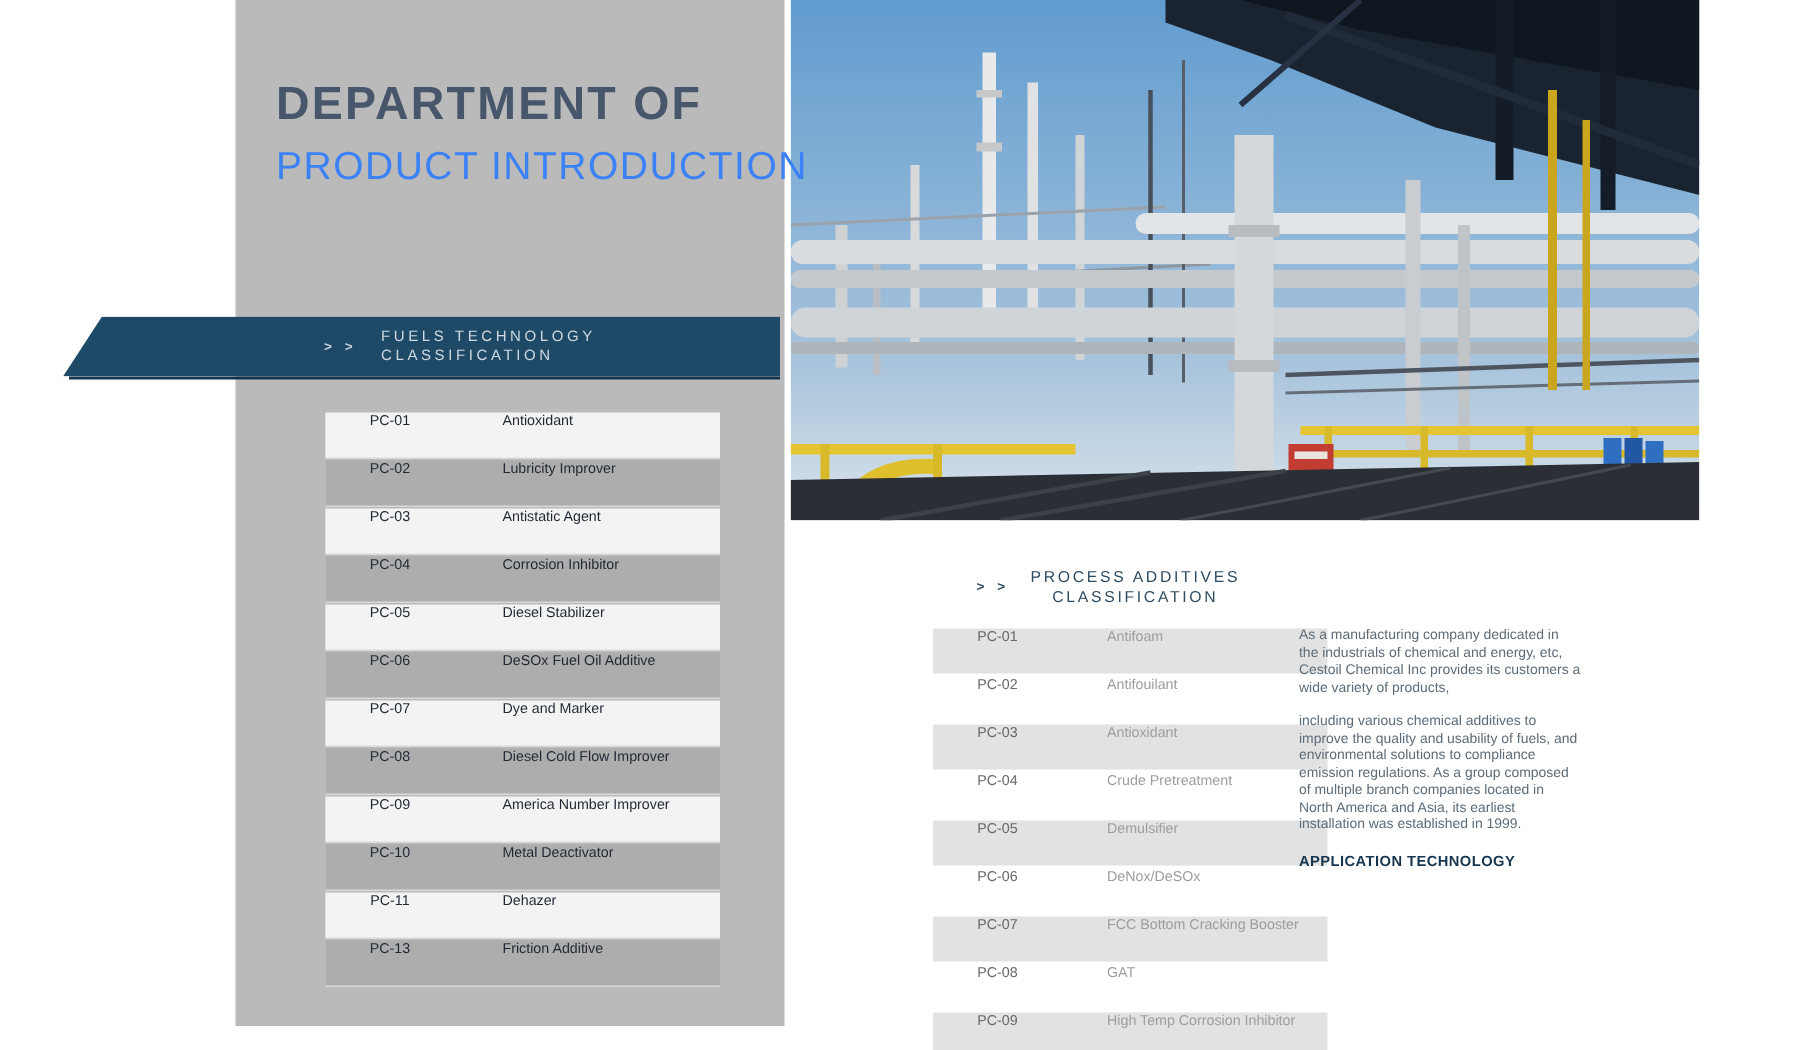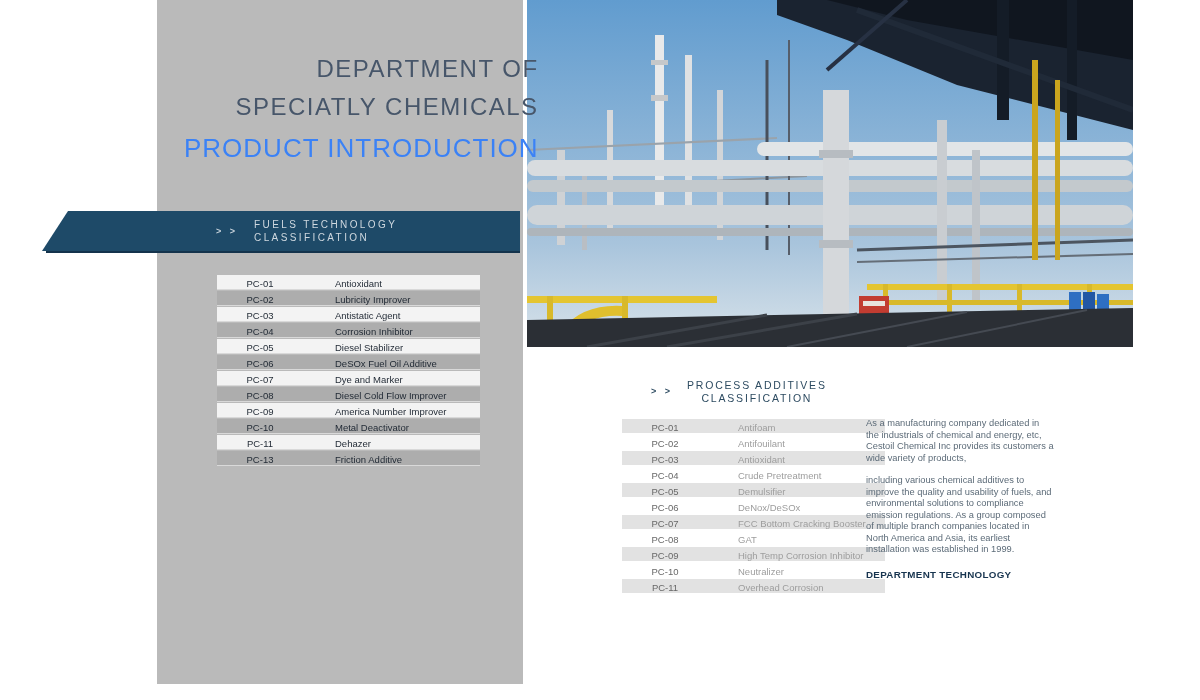--- a/index.html
+++ b/index.html
@@ -9,22 +9,22 @@
     font-family:"Liberation Sans", sans-serif;
   }
   .abs{position:absolute;}
 
   
   .gray-panel{left:157px;top:0;width:366px;height:684px;background:#bababa;}
 
   
   .title-block{left:184px;top:50px;}
   .title-line{
-    font-size:24px;line-height:38px;font-weight:400;
-    color:#47566a;letter-spacing:1.5px;white-space:nowrap;text-align:right;
+    font-size:31px;line-height:38px;font-weight:700;
+    color:#47566a;letter-spacing:1.5px;white-space:nowrap;
   }
   .title-sub{
     font-size:26px;line-height:30px;font-weight:300;
     color:#3b82f6;letter-spacing:1px;margin-top:7px;white-space:nowrap;
   }
 
   
   .banner{
     left:42px;top:211px;width:478px;height:40px;background:#1e4a68;
     clip-path:polygon(26px 0,100% 0,100% 100%,0 100%);
@@ -33,21 +33,21 @@
   .banner-shadow{left:46px;top:251px;width:474px;height:2px;background:#14334c;}
   .banner-inner{display:flex;align-items:center;padding-left:174px;}
   .chevrons{
     color:#c9d4dc;font-size:9px;font-weight:bold;letter-spacing:3px;white-space:nowrap;
   }
   .banner-text{margin-left:16px;color:#cfd8df;font-size:10px;line-height:13px;letter-spacing:2.4px;white-space:nowrap;}
 
   
   .table{width:263px;}
   .trow{
-    height:14px;margin-bottom:2px;display:flex;align-items:flex-end;
+    height:30px;margin-bottom:2px;display:flex;align-items:flex-start;
     font-size:9.5px;box-shadow:0 1px 0 rgba(255,255,255,0.45);
   }
   .col-code{width:86px;text-align:center;}
   .col-name{margin-left:30px;white-space:nowrap;}
 
   .fuels-table{left:217px;top:275px;}
   .fuels-table .trow{color:#1f2833;}
   .fuels-table .trow:nth-child(odd){background:#f3f3f3;}
   .fuels-table .trow:nth-child(even){background:#adadad;}
   .fuels-table .col-name{margin-left:32px;}
@@ -161,21 +161,20 @@
       <line x1="60" y1="347" x2="240" y2="315" stroke="#3c4148" stroke-width="3"></line>
       <line x1="140" y1="347" x2="330" y2="314" stroke="#3c4148" stroke-width="3"></line>
       <line x1="260" y1="347" x2="440" y2="312" stroke="#454a52" stroke-width="2"></line>
       <line x1="380" y1="347" x2="560" y2="310" stroke="#454a52" stroke-width="2"></line>
     </g>
   </svg>
 </div>
 
 <div class="abs title-block">
   <div class="title-line">DEPARTMENT OF</div>
-  <div class="title-line">SPECIATLY CHEMICALS</div>
   <div class="title-sub">PRODUCT INTRODUCTION</div>
 </div>
 
 <div class="abs banner-shadow"></div>
 <div class="abs banner">
   <div class="banner-inner">
     <span class="chevrons">&gt; &gt;</span>
     <div class="banner-text">
       <div>FUELS TECHNOLOGY</div>
       <div>CLASSIFICATION</div>
@@ -285,14 +284,14 @@
   </div>
     <div class="trow">
     <span class="col-code">PC-11</span>
     <span class="col-name">Overhead Corrosion</span>
   </div>
   </div>
 
 <div class="abs about">
   <p>As a manufacturing company dedicated in the industrials of chemical and energy, etc, Cestoil Chemical Inc provides its customers a wide variety of products,</p>
   <p>including various chemical additives to improve the quality and usability of fuels, and environmental solutions to compliance emission regulations. As a group composed of multiple branch companies located in North America and Asia, its earliest installation was established in 1999.</p>
-  <div class="app-tech">DEPARTMENT TECHNOLOGY</div>
+  <div class="app-tech">APPLICATION TECHNOLOGY</div>
 </div>
 
 </body></html>

